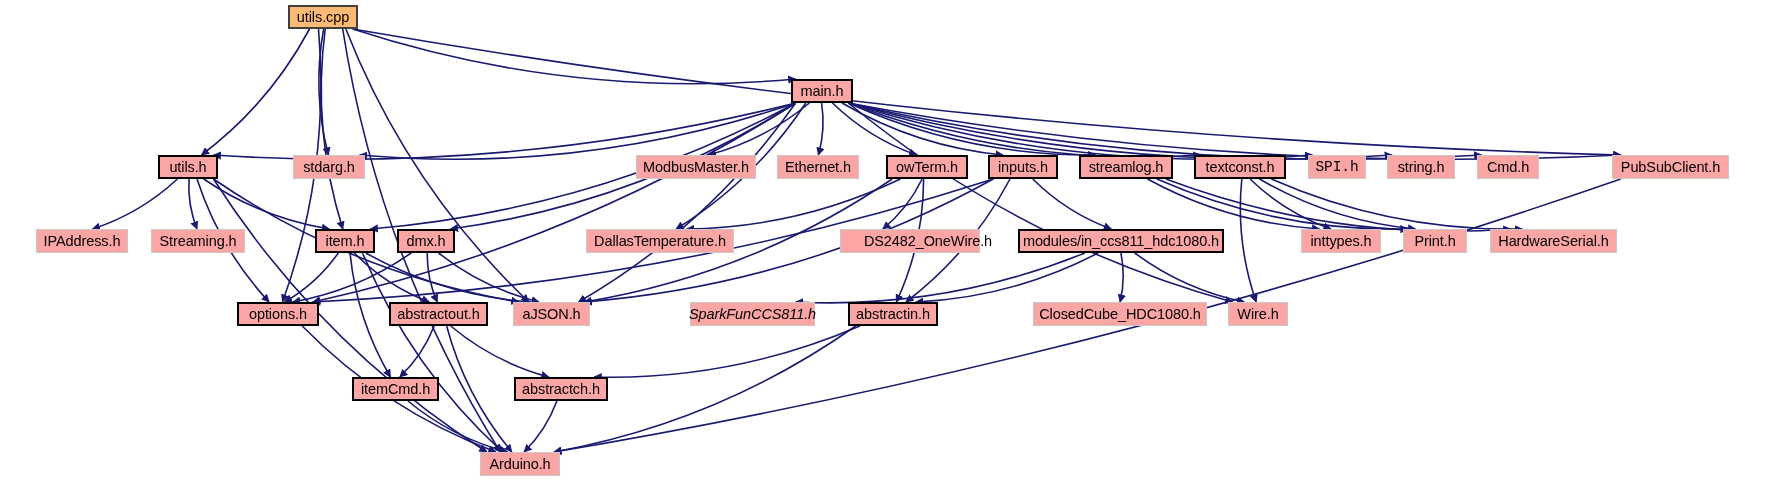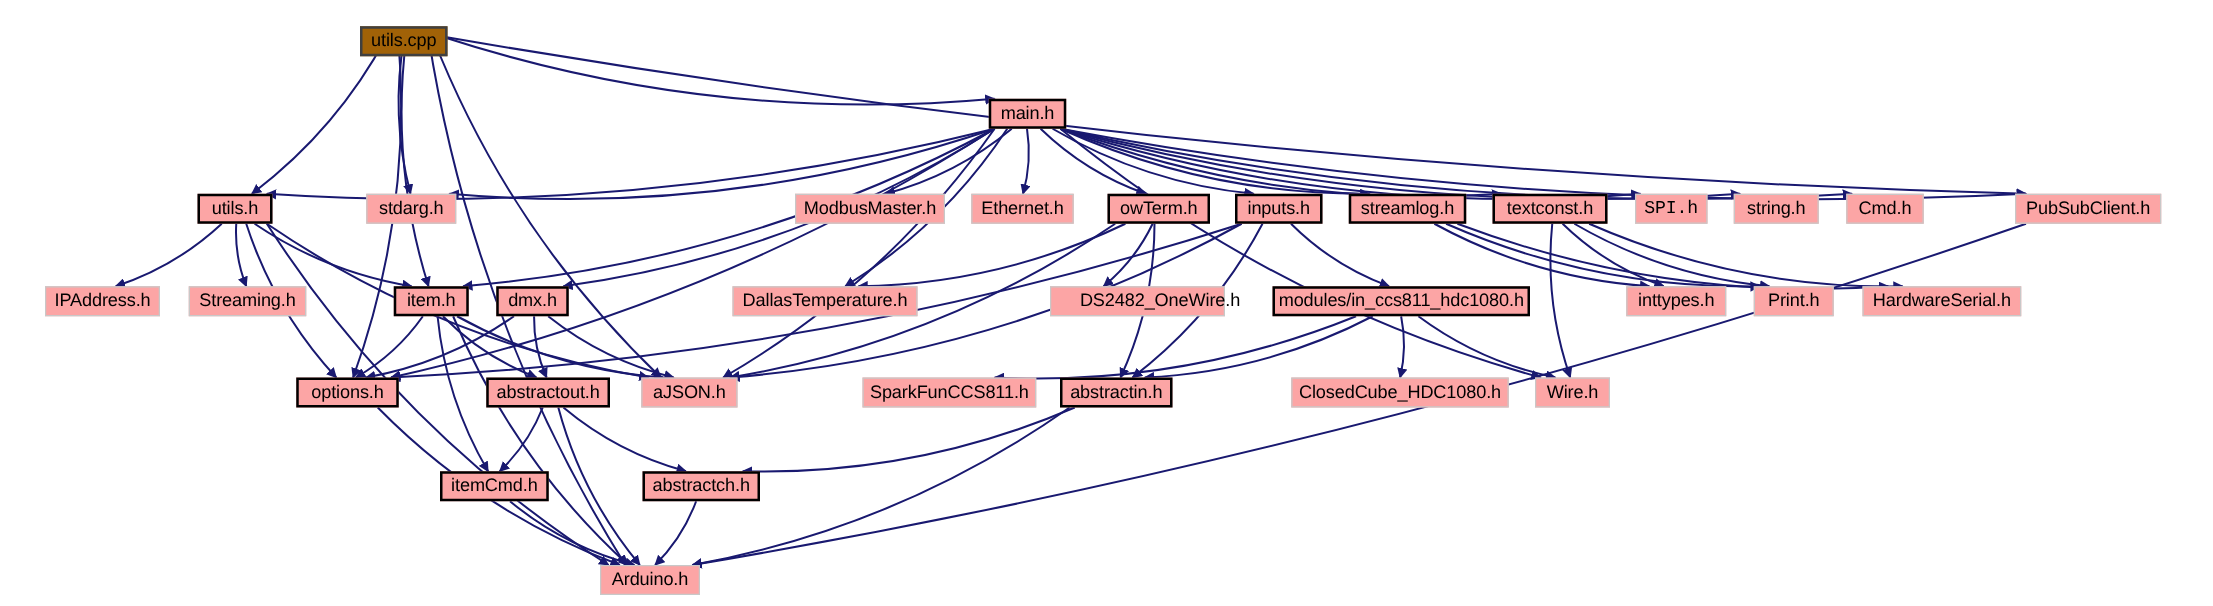--- a/index.html
+++ b/index.html
@@ -12,21 +12,21 @@
     display:flex;align-items:center;justify-content:center;
     font-size:14.5px;
     color:#000000;
     white-space:nowrap;
     background:#fca5a5;
     border:1px solid #c8c8c8;
     line-height:1;
     letter-spacing:-0.1px;
   }
   .node.bold{border:2px solid #000000;}
-  .node.root{background:#a16207;border:2px solid #404040;margin-top:16px;}
+  .node.root{background:#fdba74;border:2px solid #404040;}
 </style>
 </head>
 <body>
 
 <div id="graph-root">
   <svg id="edge-layer" viewBox="0 0 1770 485" xmlns="http://www.w3.org/2000/svg">
     <defs>
       <marker id="ar" viewBox="0 0 10 10" refX="9" refY="5" markerWidth="5.2" markerHeight="5.2" orient="auto-start-reverse">
         <path d="M 0 0 L 10 5 L 0 10 z" fill="#191970"></path>
       </marker>
@@ -177,21 +177,21 @@
       </div>
       <div class="node bold" style="left: 237px; top: 302px; width: 82px; height: 24px; text-align: center;">
         <span>options.h</span>
       </div>
       <div class="node bold" style="left: 389px; top: 302px; width: 99px; height: 24px;">
         <span>abstractout.h</span>
       </div>
       <div class="node" style="left: 513px; top: 302px; width: 77px; height: 24px;">
         <span>aJSON.h</span>
       </div>
-      <div class="node" style="left: 690px; top: 302px; width: 139px; height: 24px;">
+      <div class="node" style="left: 690px; top: 302px; width: 125px; height: 24px; font-style: italic;">
         <span>SparkFunCCS811.h</span>
       </div>
       <div class="node bold" style="left: 848px; top: 302px; width: 90px; height: 24px;">
         <span>abstractin.h</span>
       </div>
       <div class="node" style="left: 1033px; top: 302px; width: 174px; height: 24px;">
         <span>ClosedCube_HDC1080.h</span>
       </div>
       <div class="node" style="left: 1228px; top: 302px; width: 60px; height: 24px;">
         <span>Wire.h</span>

